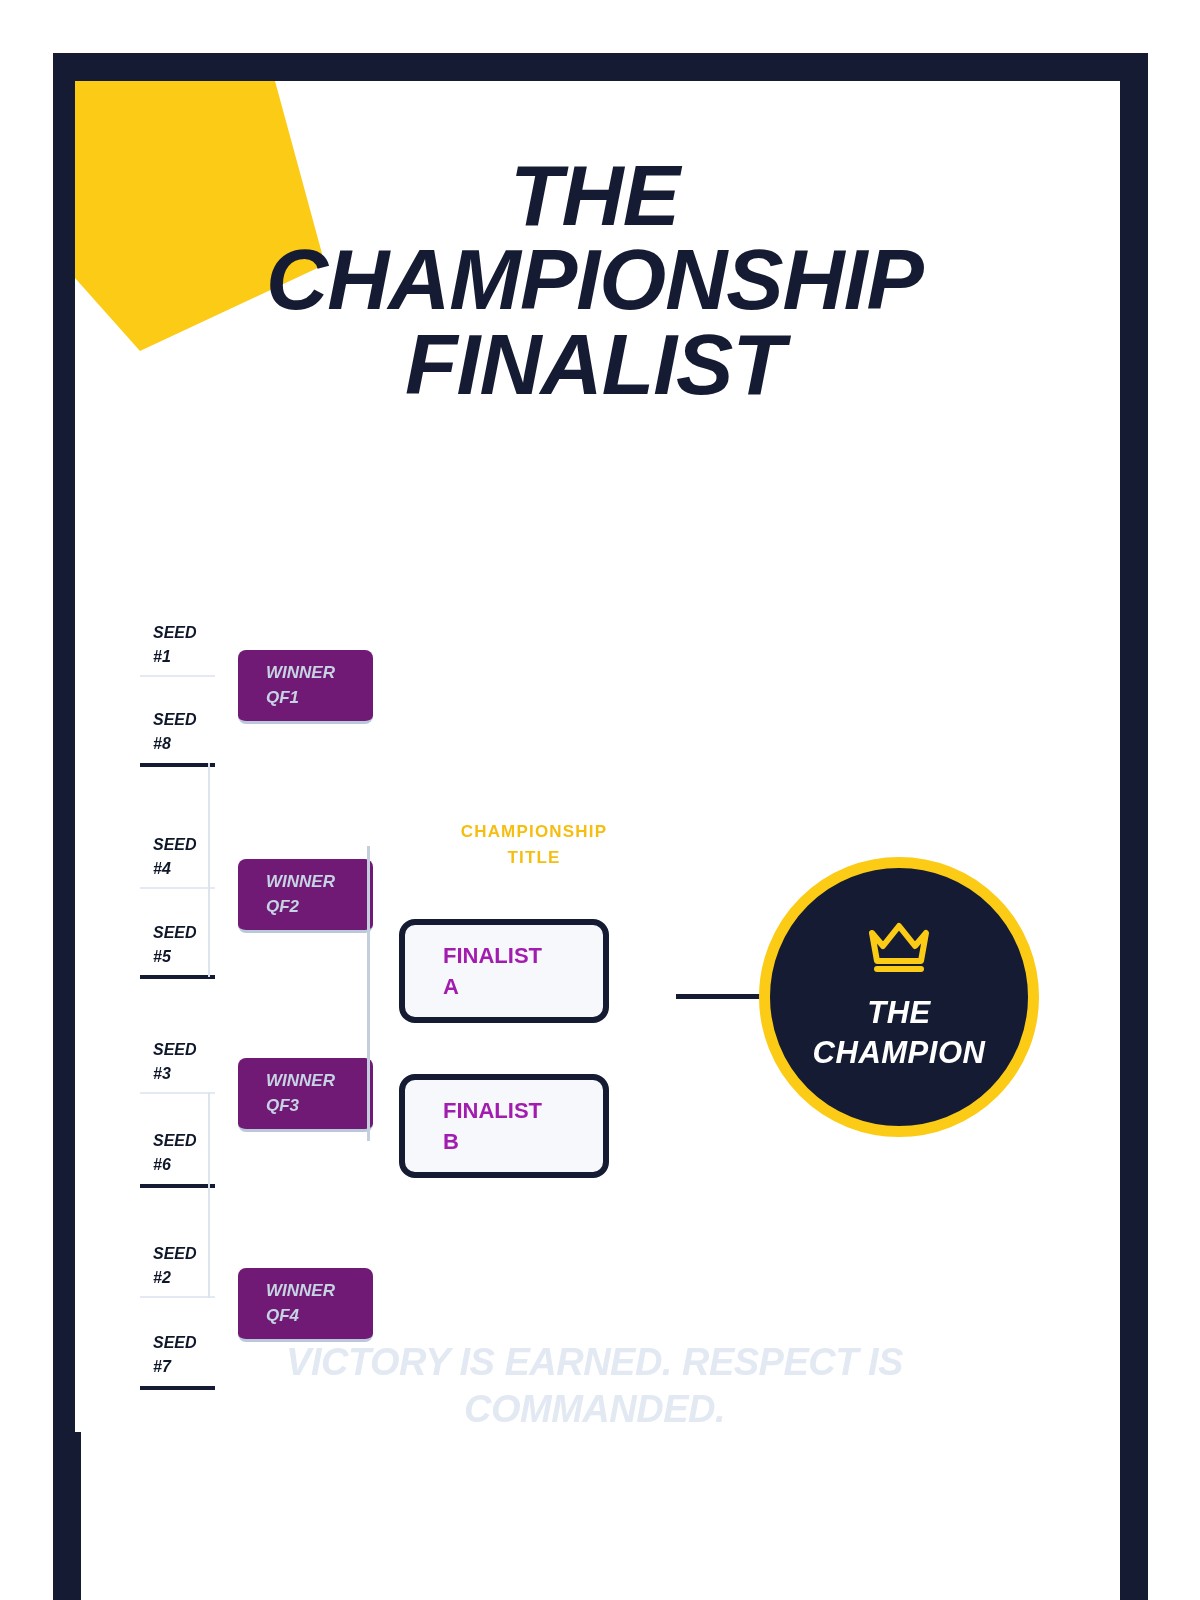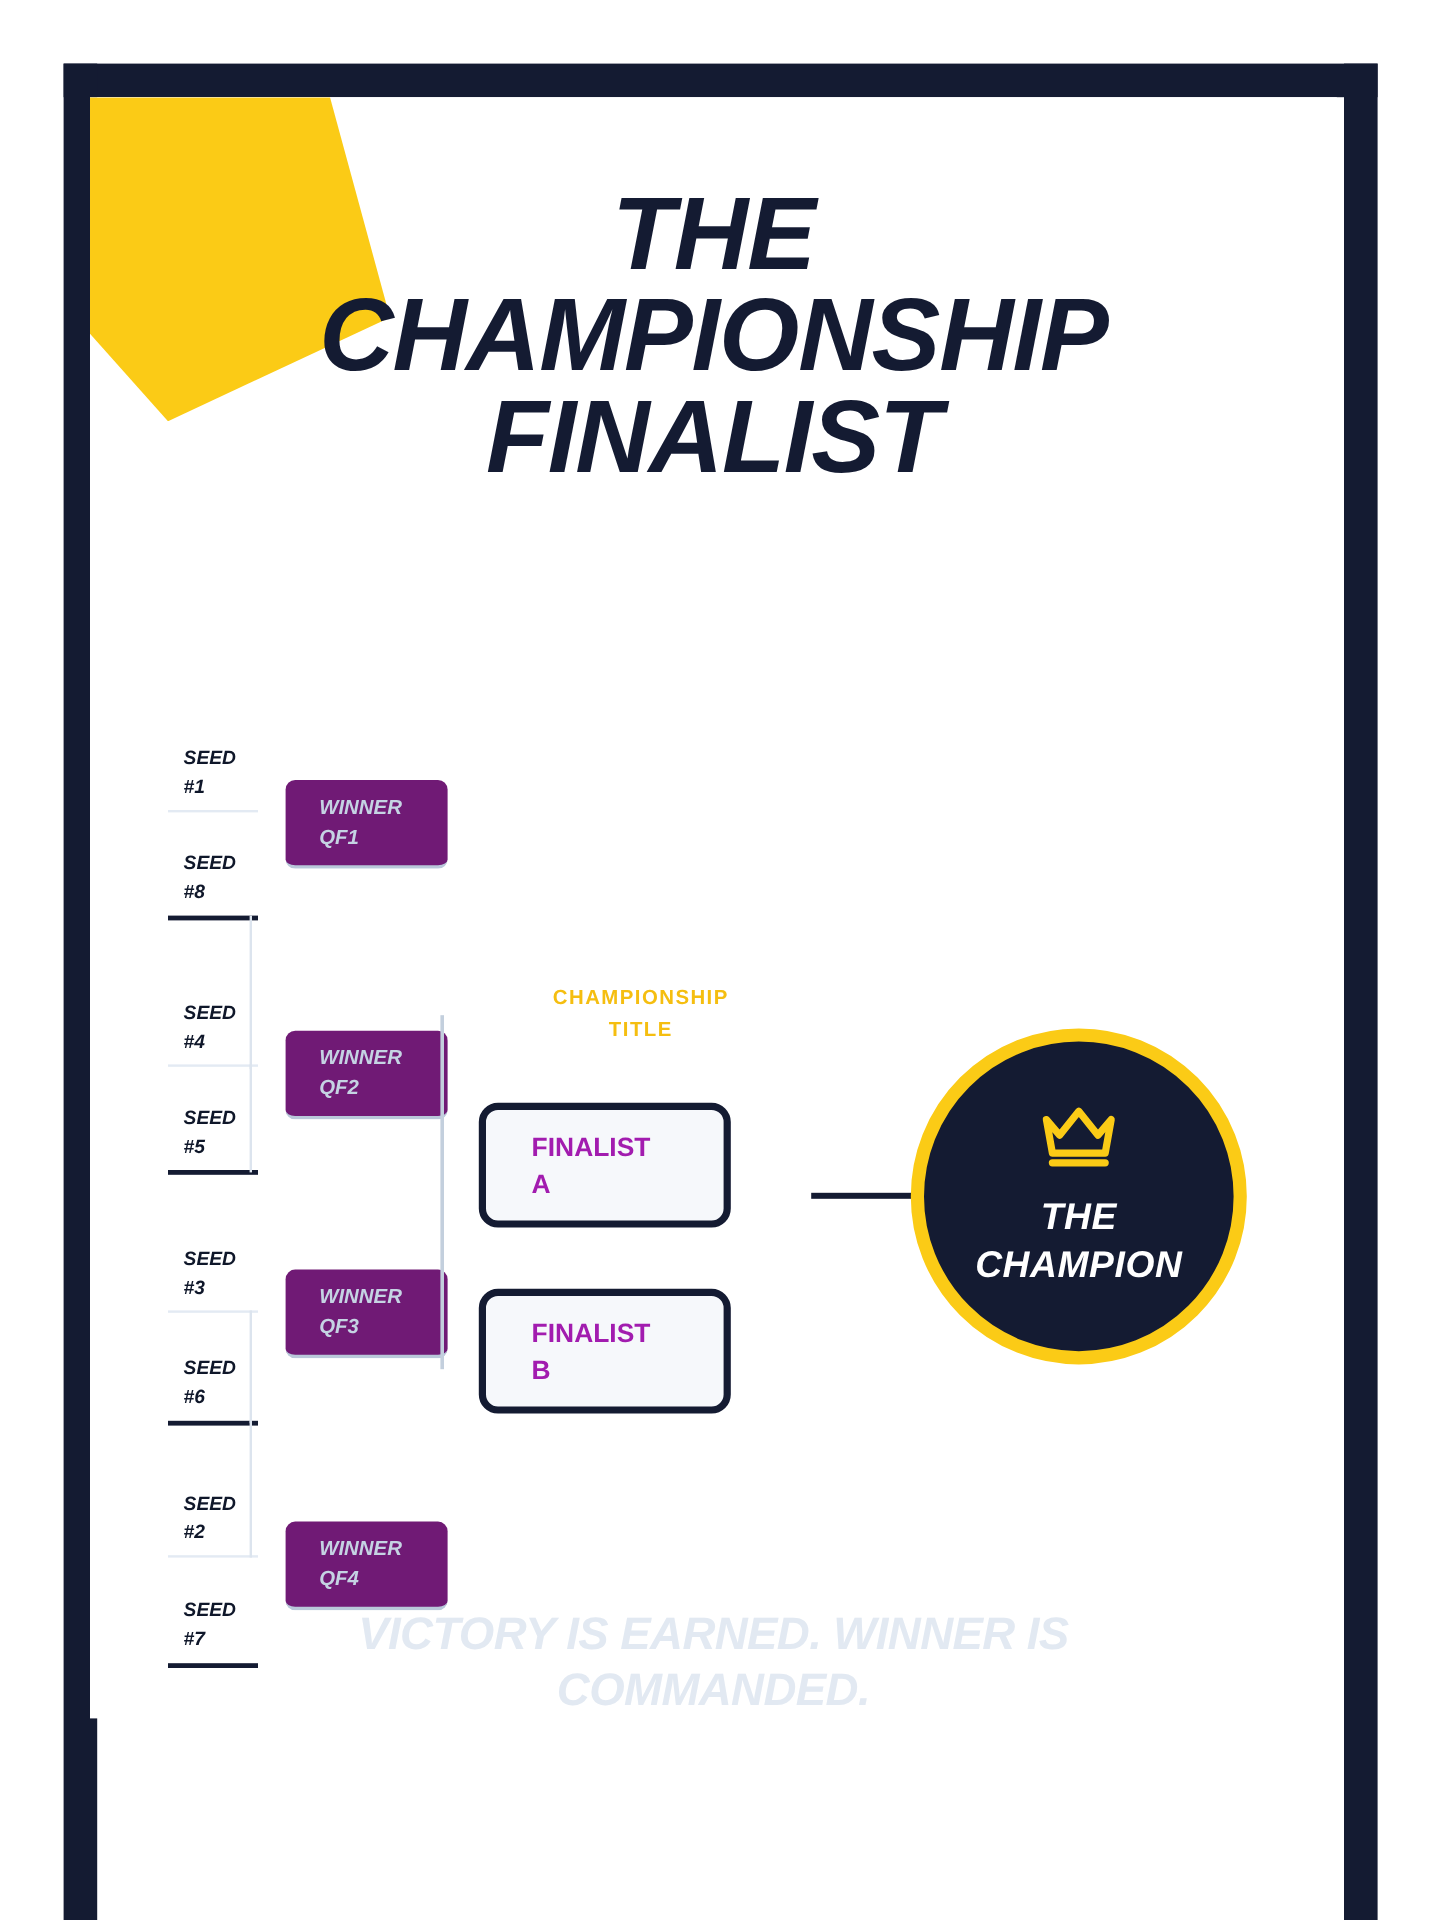--- a/index.html
+++ b/index.html
@@ -332,18 +332,18 @@
         </span>
         <div class="champion-text">
           <div>THE</div>
           <div>CHAMPION</div>
         </div>
       </div>
 
     </div>
 
     <div class="footer">
-      <div>VICTORY IS EARNED. WINNER IS</div>
+      <div>VICTORY IS EARNED. RESPECT IS</div>
       <div>COMMANDED.</div>
     </div>
 
   </div>
 </div>
 
 </body></html>

